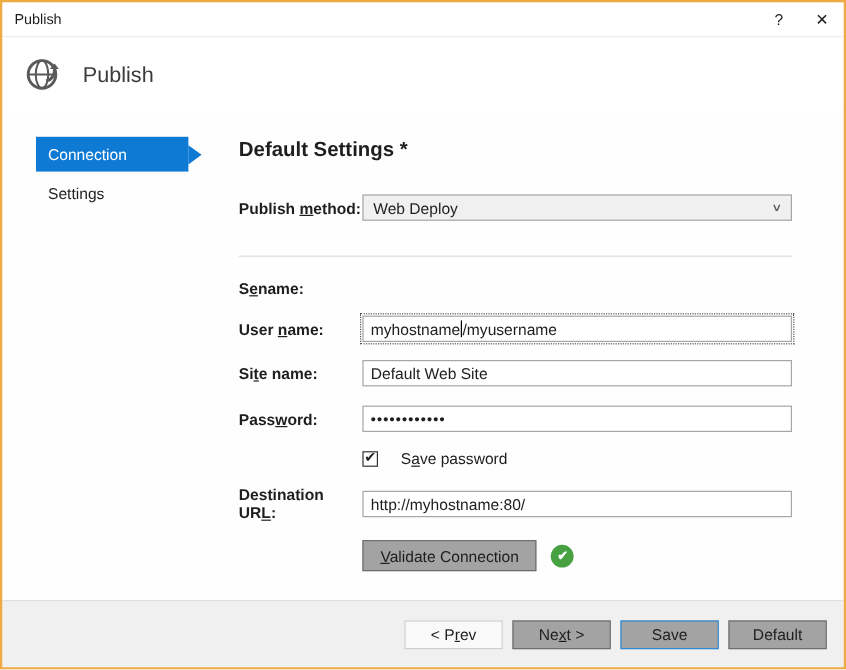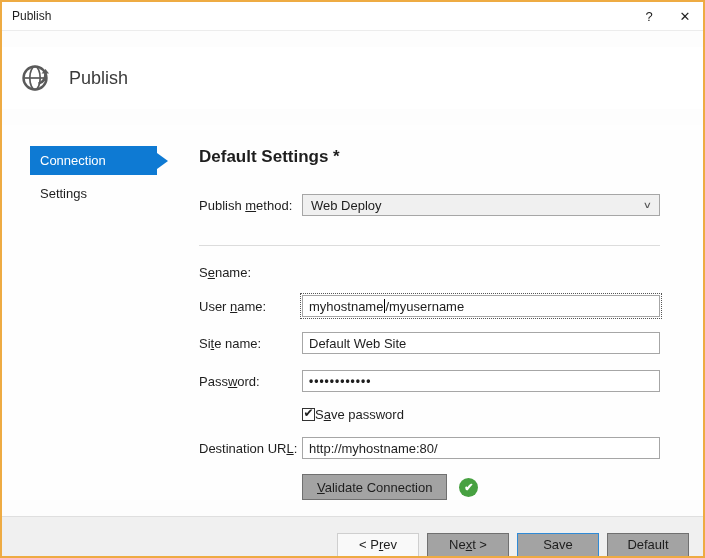--- a/index.html
+++ b/index.html
@@ -4,21 +4,21 @@
 <style>
   * { margin:0; padding:0; box-sizing:border-box; }
   html,body { background:#ffffff; }
   body { font-family:"Liberation Sans", sans-serif; color:#1e1e1e; }
 
   .window {
     width:705px; height:558px;
     border:2px solid #eeab43;
     background:#fdfdfd;
     display:flex; flex-direction:column;
-    position:relative; overflow:hidden;gap:16px;
+    position:relative; overflow:hidden;
   }
 
   
   .titlebar {
     height:29px; flex:none;
     display:flex; align-items:center;
     background:#ffffff; border-bottom:1px solid #ececec;
     padding-left:10px; font-size:12px;
   }
   .titlebar-title { flex:none; }
@@ -54,21 +54,21 @@
     border-left:11px solid #0e7ad3;
     border-top:8px solid transparent;
     border-bottom:8px solid transparent;
   }
   .nav-item + .nav-item { margin-top:4px; }
 
   .content { flex:1; padding:22px 43px 0 0; }
   .content-heading { font-size:17px; font-weight:bold; margin-bottom:27px; }
 
   .row { display:flex; align-items:center; }
-  .row .lbl { width:103px; flex:none; font-size:13px; }
+  .row .lbl { width:103px; flex:none; font-size:13px;font-weight:bold; }
   .row .fld { flex:1; height:22px; }
   .mn { text-decoration:underline; }
 
   .dropdown {
     width:100%; height:22px;
     background:#f0f0f0; border:1px solid #a6a6a6;
     display:flex; align-items:center;
     padding:0 8px; font-size:13px; cursor:default;
   }
   .dropdown .dd-text { flex:1; }
@@ -93,21 +93,21 @@
   .pwd { letter-spacing:1px; font-size:12px; font-weight:bold; }
 
   .check-row { margin-top:14px; margin-left:103px; display:flex; align-items:center; height:16px; }
   .checkbox {
     width:13px; height:13px; flex:none;
     border:1px solid #333333; background:#ffffff;
     display:flex; align-items:center; justify-content:center;
     font-size:12px; line-height:12px; color:#1e1e1e; cursor:default;
   }
   .checkbox .tick { position:relative; top:-1px; }
-  .check-label { margin-left:0; font-size:13px; }
+  .check-label { margin-left:19px; font-size:13px; }
 
   .validate-row { margin-top:15px; margin-left:103px; display:flex; align-items:center; }
   .btn {
     font-family:"Liberation Sans", sans-serif; font-size:13px;
     background:#a3a3a3; border:1px solid #707070;
     color:#1e1e1e; cursor:default;
   }
   .validate-btn { height:26px; padding:0 14px; }
   .status-ok {
     width:19px; height:19px; margin-left:12px; flex:none;

